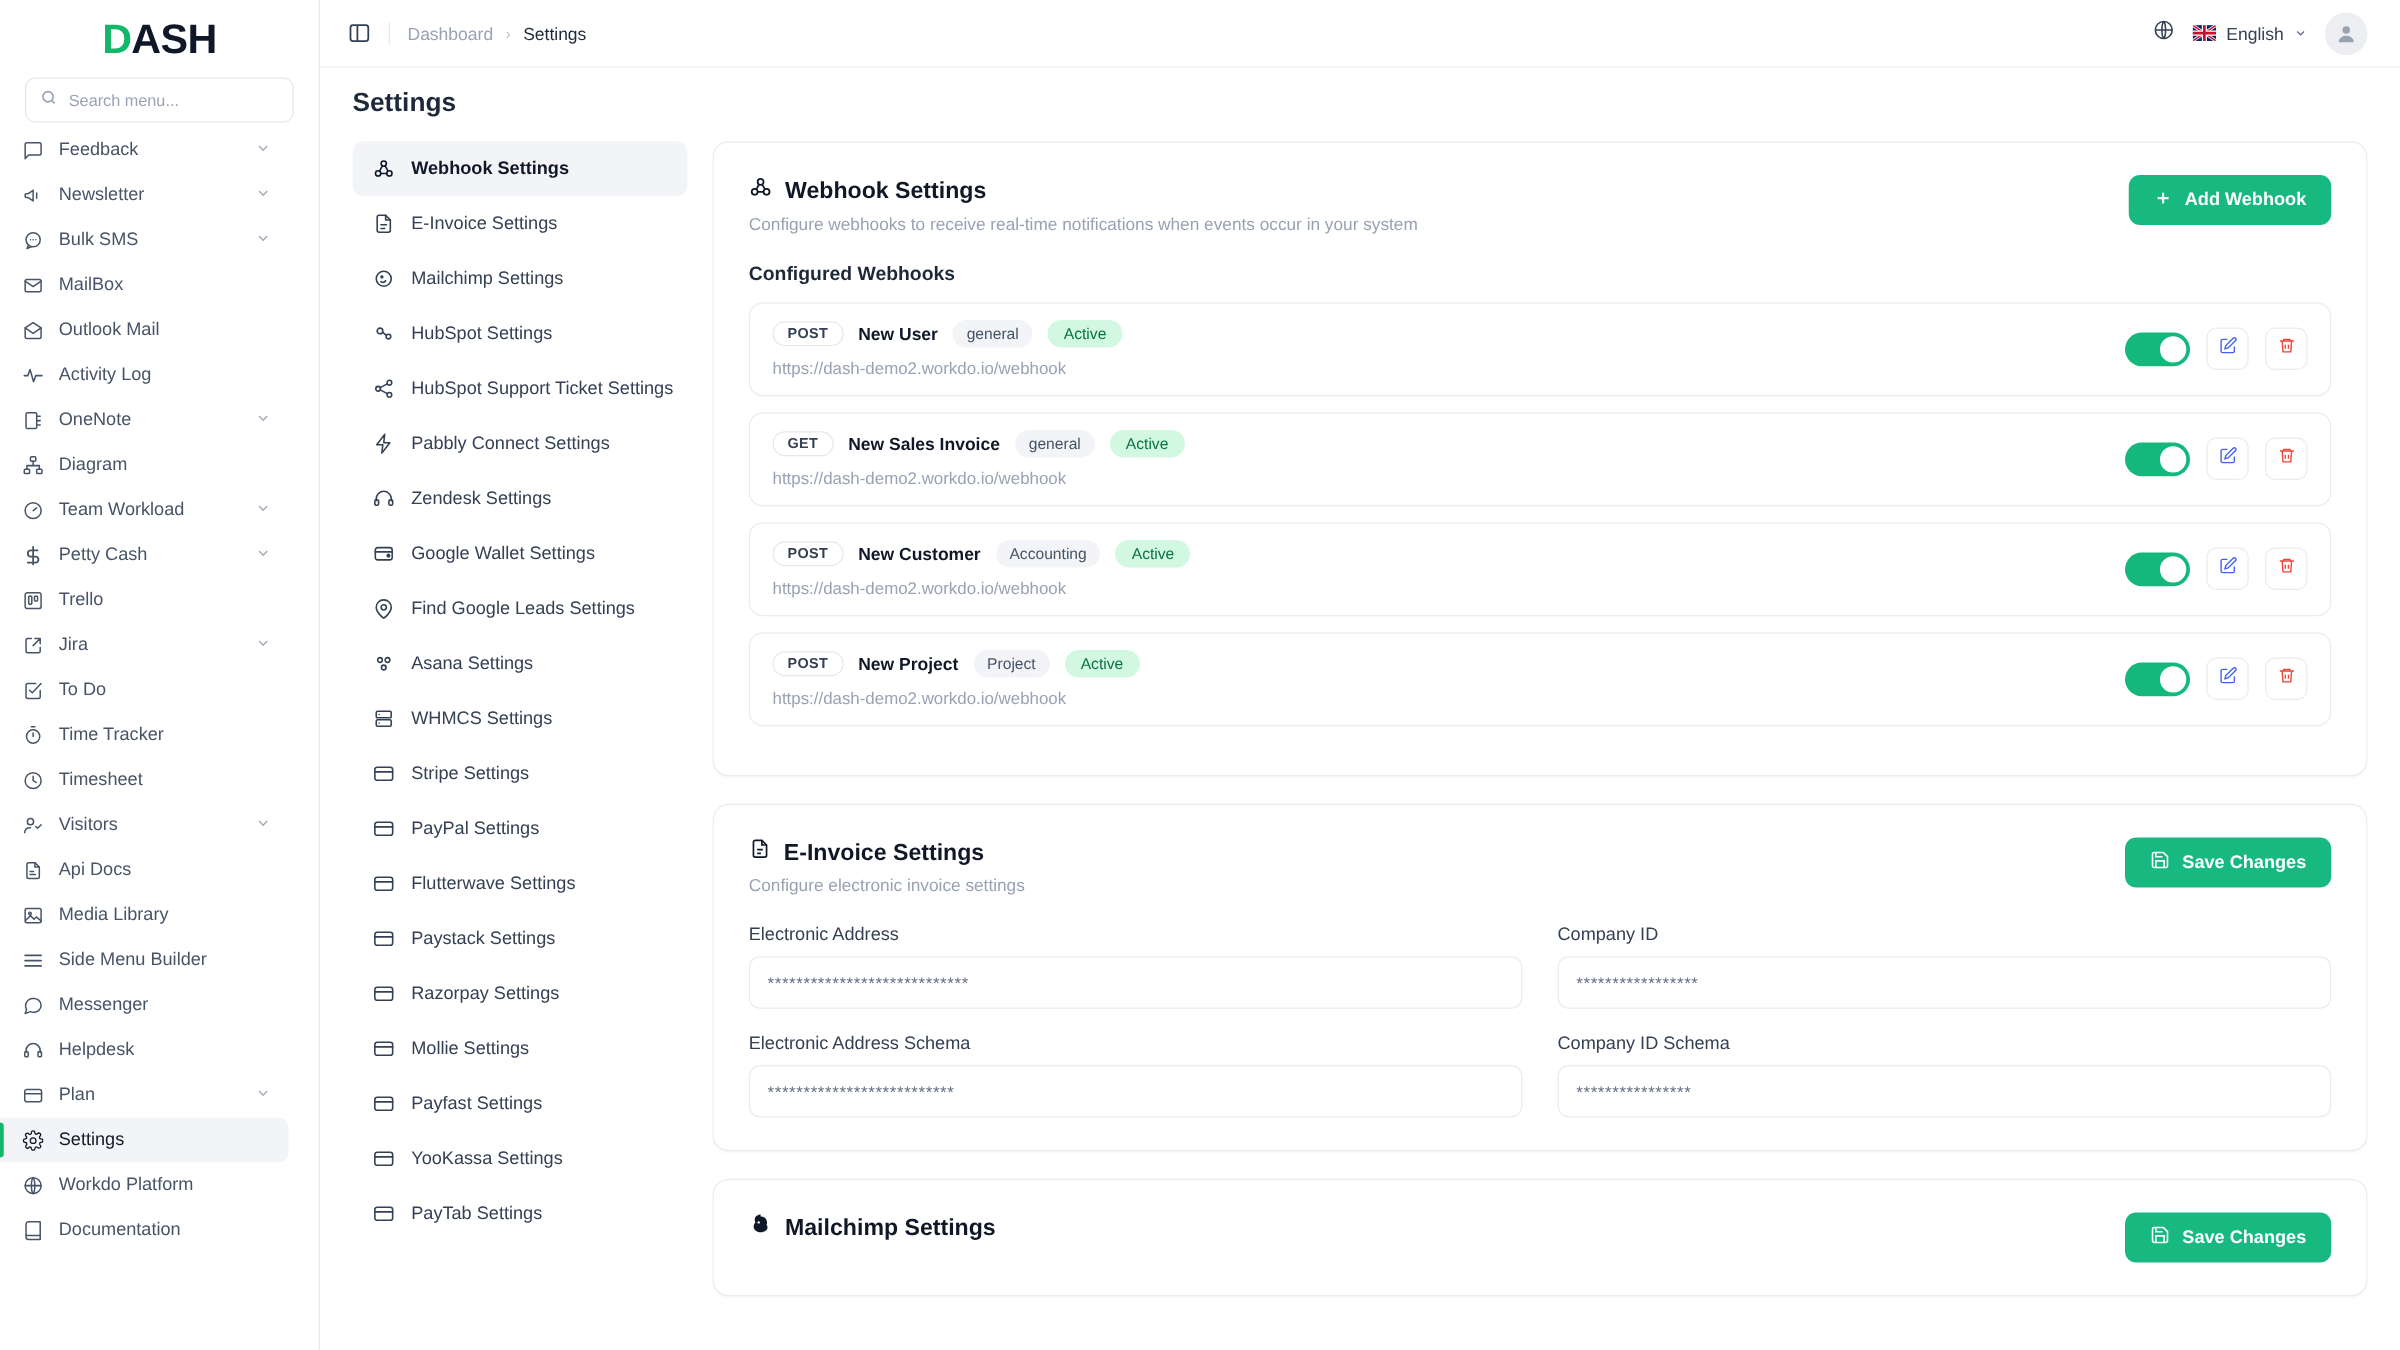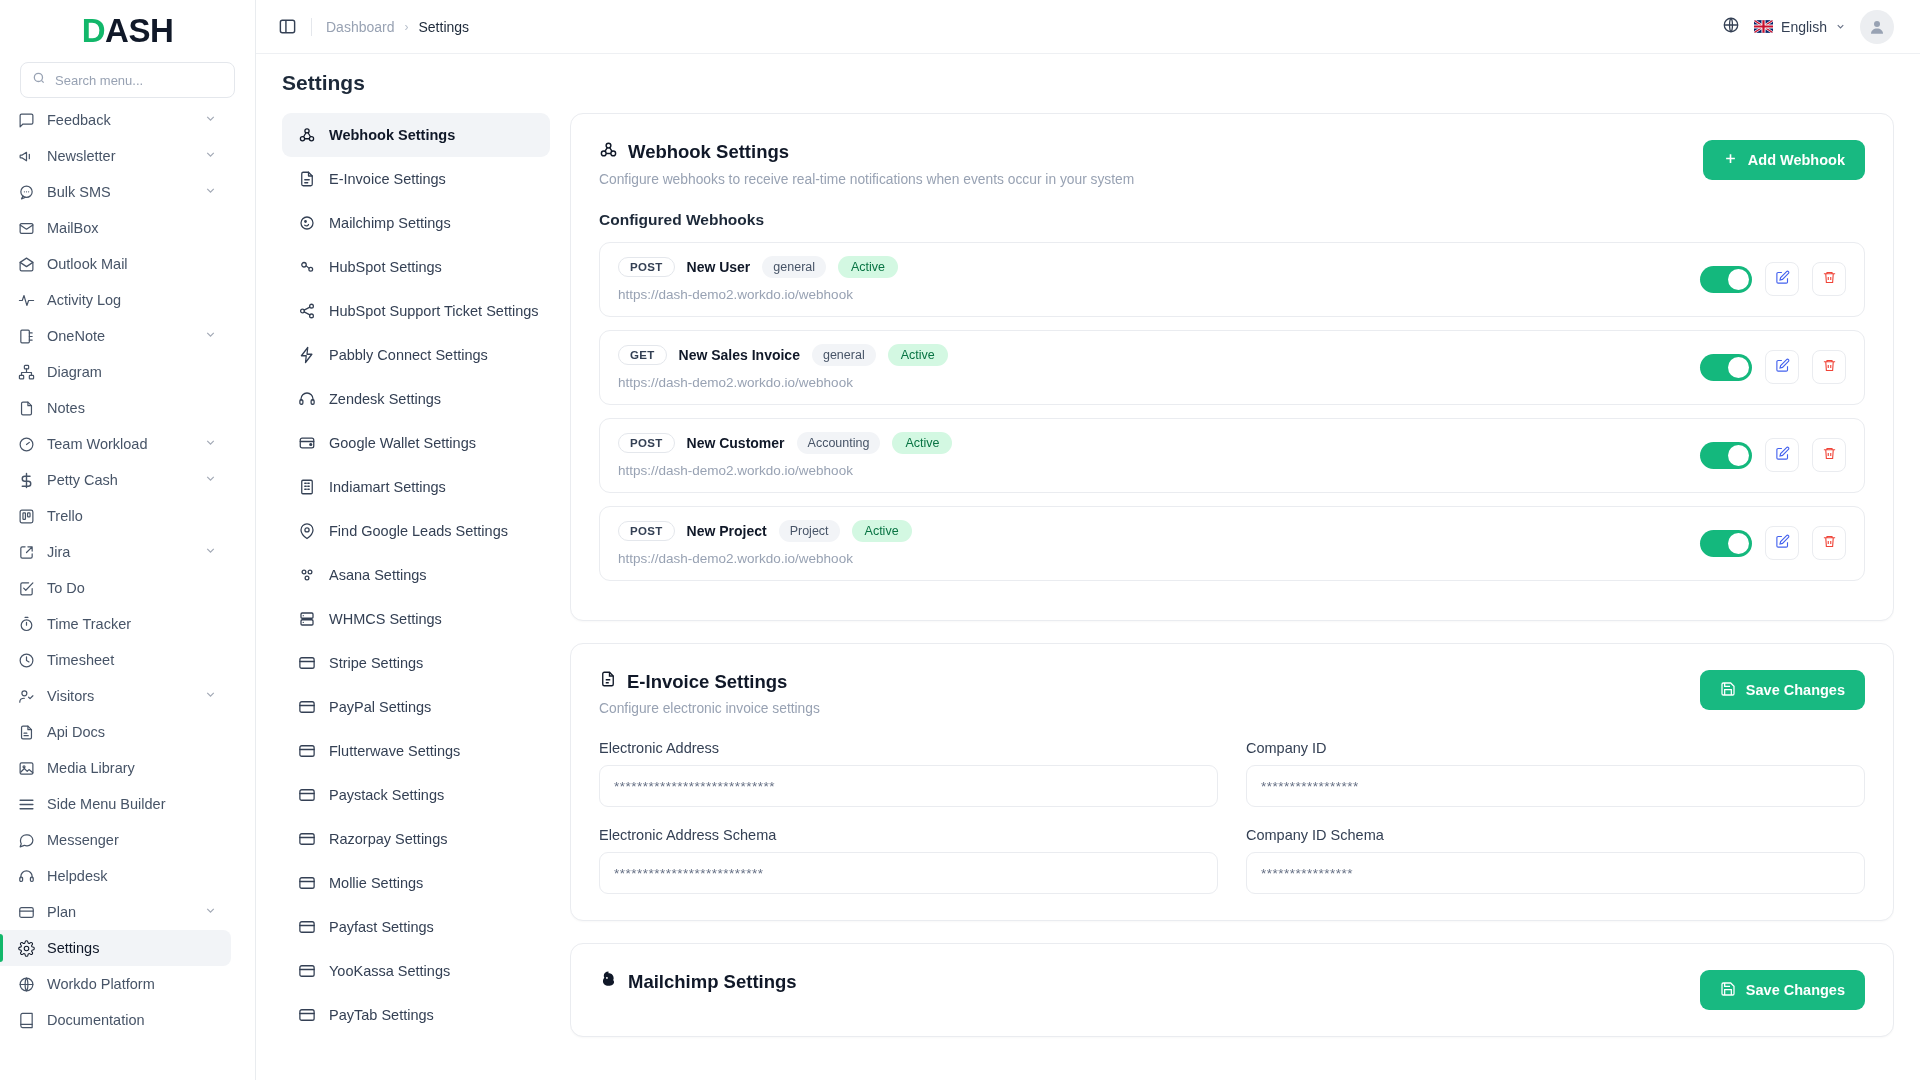--- a/index.html
+++ b/index.html
@@ -248,29 +248,20 @@
           <div class="nav-item">
             <span style="display: flex;">
               <svg width="17" height="17" viewBox="0 0 24 24" fill="none" stroke="currentColor" stroke-width="1.7" stroke-linecap="round" stroke-linejoin="round">
                 <rect x="9" y="2" width="6" height="5" rx="1"></rect>
                 <rect x="2" y="16" width="6" height="5" rx="1"></rect>
                 <rect x="16" y="16" width="6" height="5" rx="1"></rect>
                 <path d="M12 7v5M5 16v-4h14v4"></path>
               </svg>
             </span>
             <span class="label">Diagram</span>
-          </div>
-          <div class="nav-item">
-            <span style="display: flex;">
-              <svg width="17" height="17" viewBox="0 0 24 24" fill="none" stroke="currentColor" stroke-width="1.7" stroke-linecap="round" stroke-linejoin="round">
-                <path d="M14 3H7a2 2 0 00-2 2v14a2 2 0 002 2h10a2 2 0 002-2V8z"></path>
-                <path d="M14 3v5h5"></path>
-              </svg>
-            </span>
-            <span class="label">Notes</span>
           </div>
           <div class="nav-item">
             <span style="display: flex;">
               <svg width="17" height="17" viewBox="0 0 24 24" fill="none" stroke="currentColor" stroke-width="1.7" stroke-linecap="round" stroke-linejoin="round">
                 <circle cx="12" cy="12" r="9"></circle>
                 <path d="M12 12l4-3"></path>
               </svg>
             </span>
             <span class="label">Team Workload</span>
             <span class="chev"><svg width="13" height="13" viewBox="0 0 24 24" fill="none" stroke="#667085" stroke-width="2.2">
@@ -570,29 +561,20 @@
                 <rect x="3" y="5.5" width="18" height="13" rx="2.5"></rect>
                 <path d="M3 10h18"></path>
                 <circle cx="17" cy="14" r="1.3" fill="currentColor"></circle>
               </svg>
             </span>
             <span>Google Wallet Settings</span>
           </div>
           <div class="snav-item">
             <span style="display: flex;">
               <svg width="18" height="18" viewBox="0 0 24 24" fill="none" stroke="currentColor" stroke-width="1.7" stroke-linecap="round" stroke-linejoin="round">
-                <rect x="5" y="3" width="14" height="18" rx="1.5"></rect>
-                <path d="M9 7h2M13 7h2M9 11h2M13 11h2M9 15h2M13 15h2"></path>
-              </svg>
-            </span>
-            <span>Indiamart Settings</span>
-          </div>
-          <div class="snav-item">
-            <span style="display: flex;">
-              <svg width="18" height="18" viewBox="0 0 24 24" fill="none" stroke="currentColor" stroke-width="1.7" stroke-linecap="round" stroke-linejoin="round">
                 <path d="M20 10.5c0 6-8 11.5-8 11.5s-8-5.5-8-11.5a8 8 0 1116 0z"></path>
                 <circle cx="12" cy="10.5" r="2.8"></circle>
               </svg>
             </span>
             <span>Find Google Leads Settings</span>
           </div>
           <div class="snav-item">
             <span style="display: flex;">
               <svg width="18" height="18" viewBox="0 0 24 24" fill="none" stroke="currentColor" stroke-width="1.7" stroke-linecap="round" stroke-linejoin="round">
                 <circle cx="8" cy="8" r="2.5"></circle>

